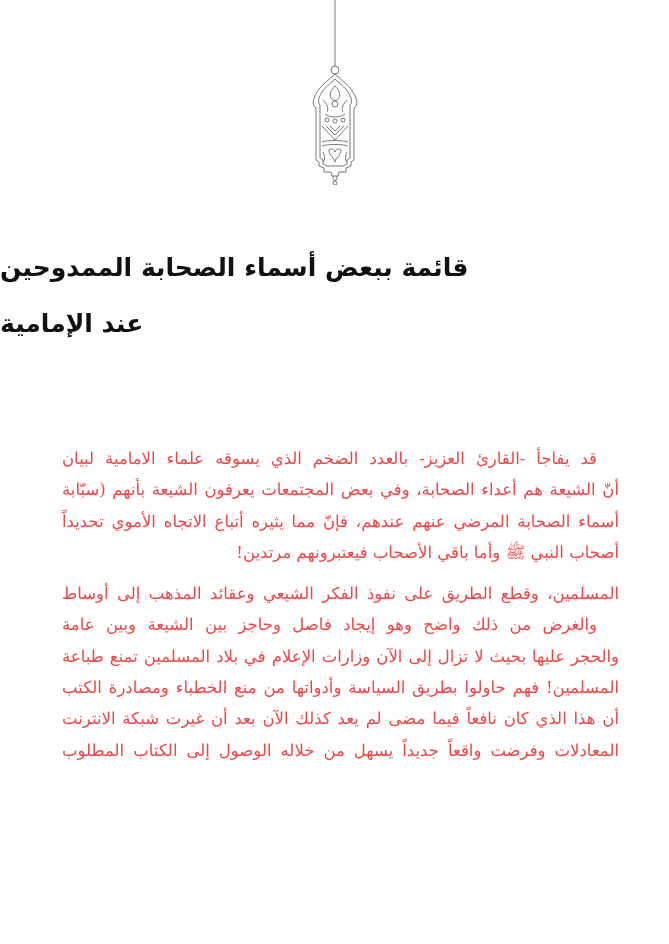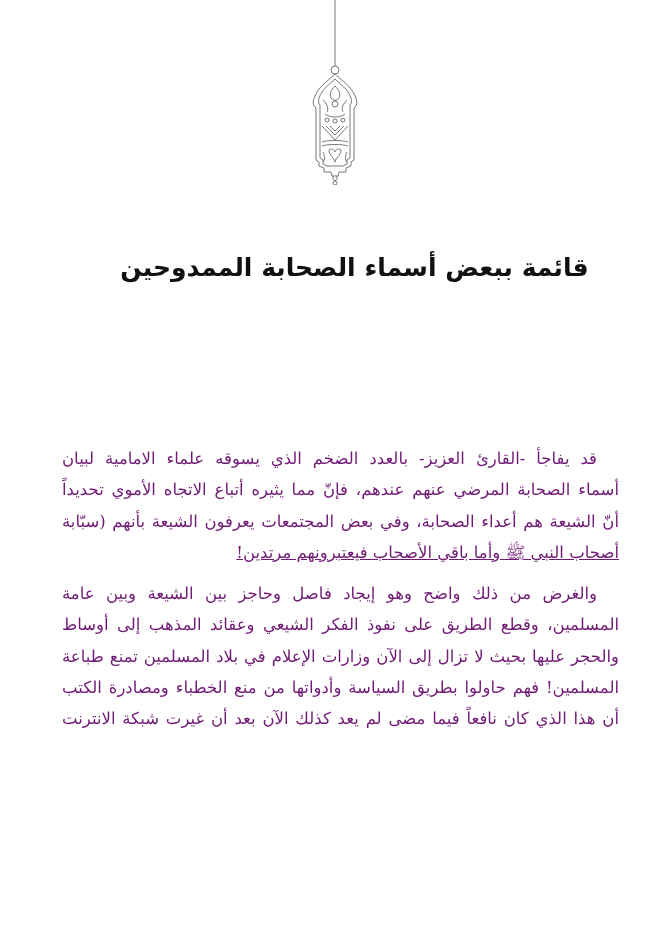--- a/index.html
+++ b/index.html
@@ -24,59 +24,57 @@
       left: 305px;
       top: 0;
       width: 60px;
       height: 185px;
     }
     .title-block {
       position: absolute;
       left: 0;
       right: 0;
       top: 240px;
-      text-align: center;
+      text-align: left;
       direction: rtl;
       font-family: "DejaVu Sans", sans-serif;
       font-weight: bold;
       color: #111;
-      padding-left: 40px;
     }
     .title-line {
       font-size: 25px;
       line-height: 56px;
       display: block;
     }
     .body-text {
       position: absolute;
       left: 62px;
       right: 50px;
       top: 443px;
       direction: rtl;
       text-align: justify;
       font-family: "DejaVu Serif", serif;
       font-size: 16.5px;
       line-height: 31.3px;
-      color: #701a75;
+      color: #ef4444;
     }
     .body-text p {
       margin: 0;
       text-indent: 22px;
     }
     .body-text p + p {
       margin-top: 10px;
     }
     .ln {
       display: block;
       text-align-last: justify;
       white-space: nowrap;
     }
     .ln.last {
       text-align-last: right;
-      text-decoration: underline;
     }
   </style>
 </head>
 <body>
 
 <div class="page">
 
   <svg class="lantern" viewBox="0 0 60 185" xmlns="http://www.w3.org/2000/svg" fill="none" stroke="#555" stroke-width="0.8">
 
     <line x1="30" y1="0" x2="30" y2="66"></line>
@@ -117,31 +115,33 @@
     <path d="M21 126 L 30 135 L 39 126"></path>
     <path d="M25 126 L 30 131 L 35 126"></path>
     <path d="M17 142 C 22 140, 38 140, 43 142"></path>
     <path d="M17 146 C 22 144, 38 144, 43 146"></path>
     <path d="M24 150 C 24 156, 30 158, 30 162 C 30 158, 36 156, 36 150 C 34 148, 31 149, 30 152 C 29 149, 26 148, 24 150 Z"></path>
     <path d="M18 152 C 20 156, 20 160, 18 162 M42 152 C 40 156, 40 160, 42 162"></path>
   </svg>
 
   <div class="title-block">
     <span class="title-line">قائمة ببعض أسماء الصحابة الممدوحين</span>
+    <span class="title-line">عند الإمامية</span>
   </div>
 
   <div class="body-text">
     <p>
       <span class="ln">قد يفاجأ -القارئ العزيز- بالعدد الضخم الذي يسوقه علماء الامامية لبيان</span>
+      <span class="ln" style="text-indent:0">أنّ الشيعة هم أعداء الصحابة، وفي بعض المجتمعات يعرفون الشيعة بأنهم (سبّابة</span>
       <span class="ln" style="text-indent:0">أسماء الصحابة المرضي عنهم عندهم، فإنّ مما يثيره أتباع الاتجاه الأموي تحديداً</span>
-      <span class="ln" style="text-indent:0">أنّ الشيعة هم أعداء الصحابة، وفي بعض المجتمعات يعرفون الشيعة بأنهم (سبّابة</span>
       <span class="ln last" style="text-indent:0">أصحاب النبي ﷺ وأما باقي الأصحاب فيعتبرونهم مرتدين!</span>
     </p>
     <p>
+      <span class="ln" style="text-indent:0">المسلمين، وقطع الطريق على نفوذ الفكر الشيعي وعقائد المذهب إلى أوساط</span>
       <span class="ln">والغرض من ذلك واضح وهو إيجاد فاصل وحاجز بين الشيعة وبين عامة</span>
-      <span class="ln" style="text-indent:0">المسلمين، وقطع الطريق على نفوذ الفكر الشيعي وعقائد المذهب إلى أوساط</span>
       <span class="ln" style="text-indent:0">والحجر عليها بحيث لا تزال إلى الآن وزارات الإعلام في بلاد المسلمين تمنع طباعة</span>
       <span class="ln" style="text-indent:0">المسلمين! فهم حاولوا بطريق السياسة وأدواتها من منع الخطباء ومصادرة الكتب</span>
       <span class="ln" style="text-indent:0">أن هذا الذي كان نافعاً فيما مضى لم يعد كذلك الآن بعد أن غيرت شبكة الانترنت</span>
+      <span class="ln" style="text-indent:0">المعادلات وفرضت واقعاً جديداً يسهل من خلاله الوصول إلى الكتاب المطلوب</span>
     </p>
   </div>
 
 </div>
 
 </body></html>

